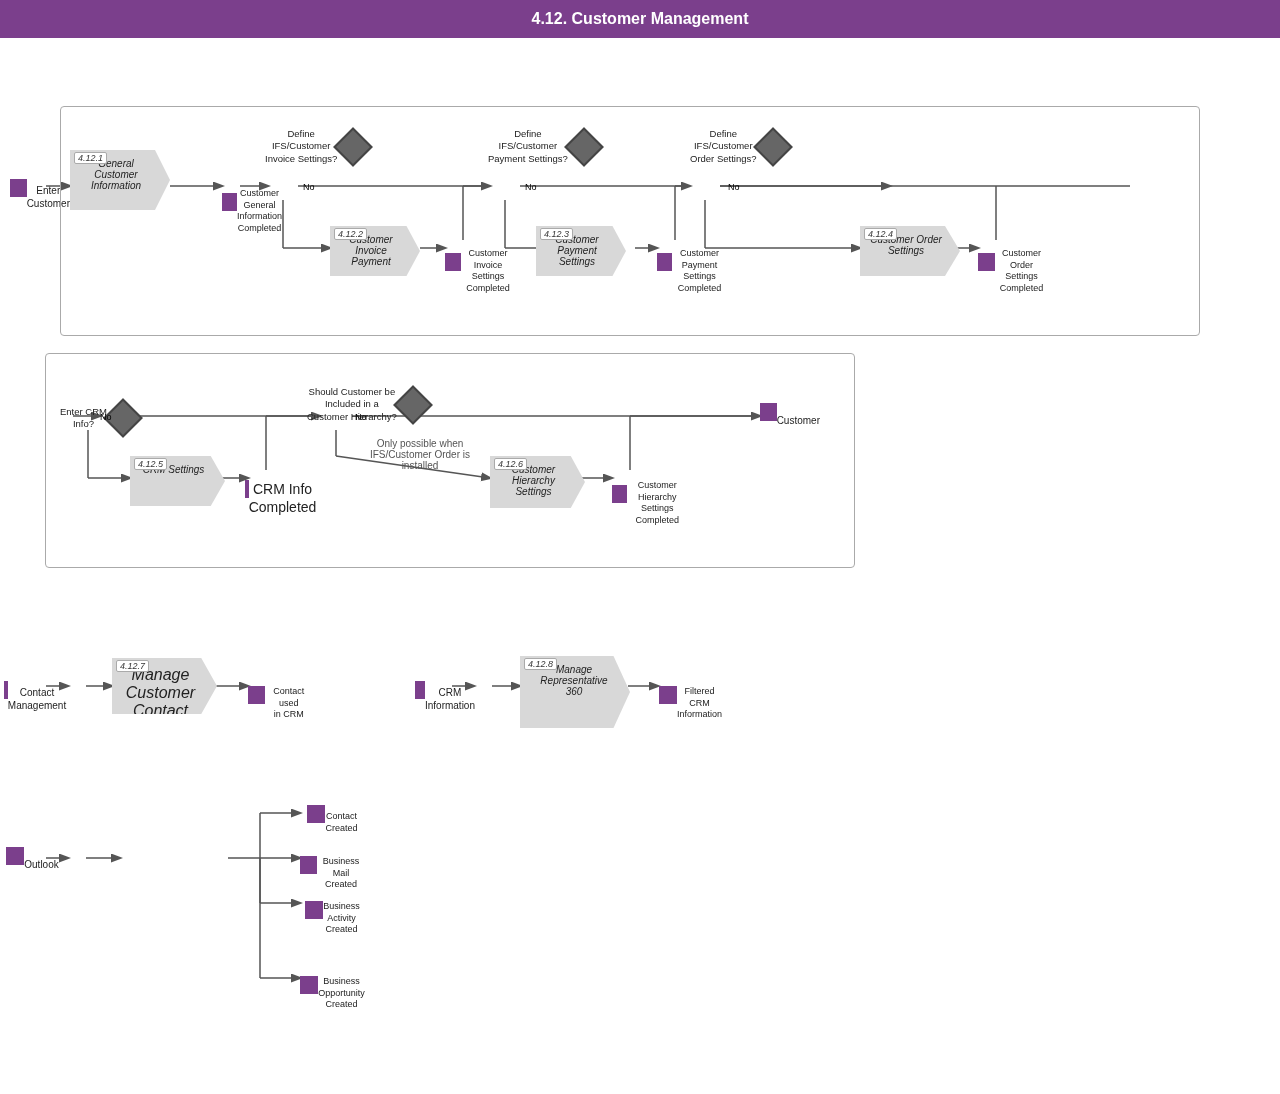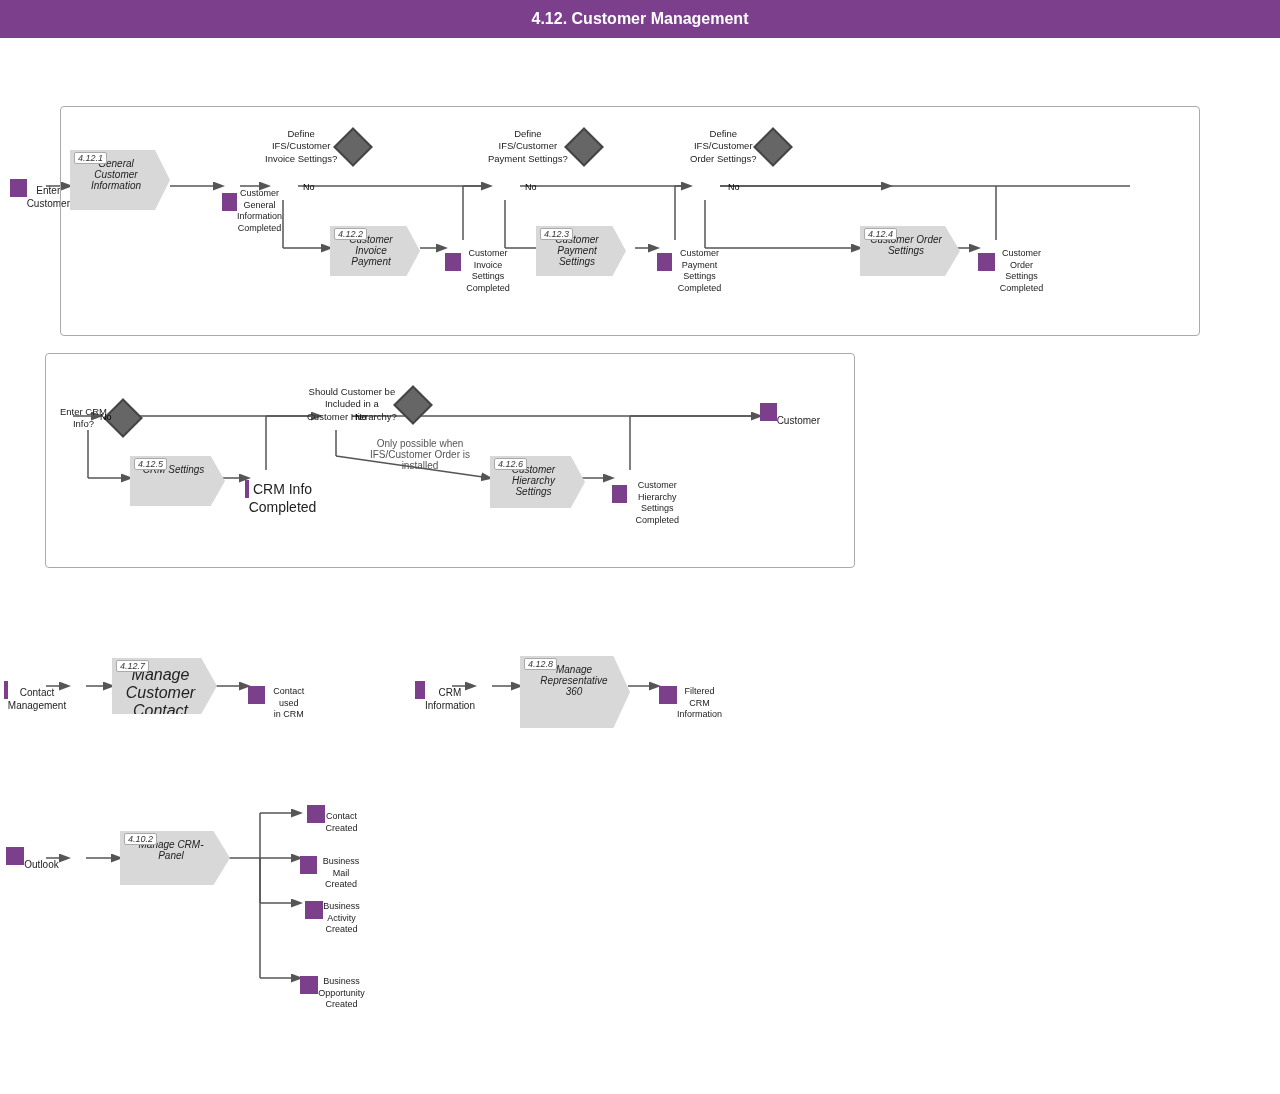--- a/index.html
+++ b/index.html
@@ -413,27 +413,20 @@
 <div class="node" style="left:658px; top:630px; width:65px;">
   <div class="purple-sq"></div>
   <div class="node-label" style="font-size:9px;">Filtered<br>CRM<br>Information</div>
 </div>
 
 <div class="node" style="left:5px; top:802px; width:55px;">
   <div class="purple-sq"></div>
   <div class="node-label">Outlook</div>
 </div>
 
-<div class="node" style="left:120px; top:793px;">
-  <div class="rel-shape pentagon" style="width:110px; height:54px;">
-    <span class="badge">4.10.2</span>
-    <span style="font-size:10px; text-align:center;">Manage CRM-
-Panel</span>
-  </div>
-</div>
 
 <div class="node" style="left:300px; top:755px; width:65px;">
   <div class="purple-sq"></div>
   <div class="node-label" style="font-size:9px;">Contact<br>Created</div>
 </div>
 
 <div class="node" style="left:300px; top:800px; width:65px;">
   <div class="purple-sq"></div>
   <div class="node-label" style="font-size:9px;">Business<br>Mail Created</div>
 </div>

